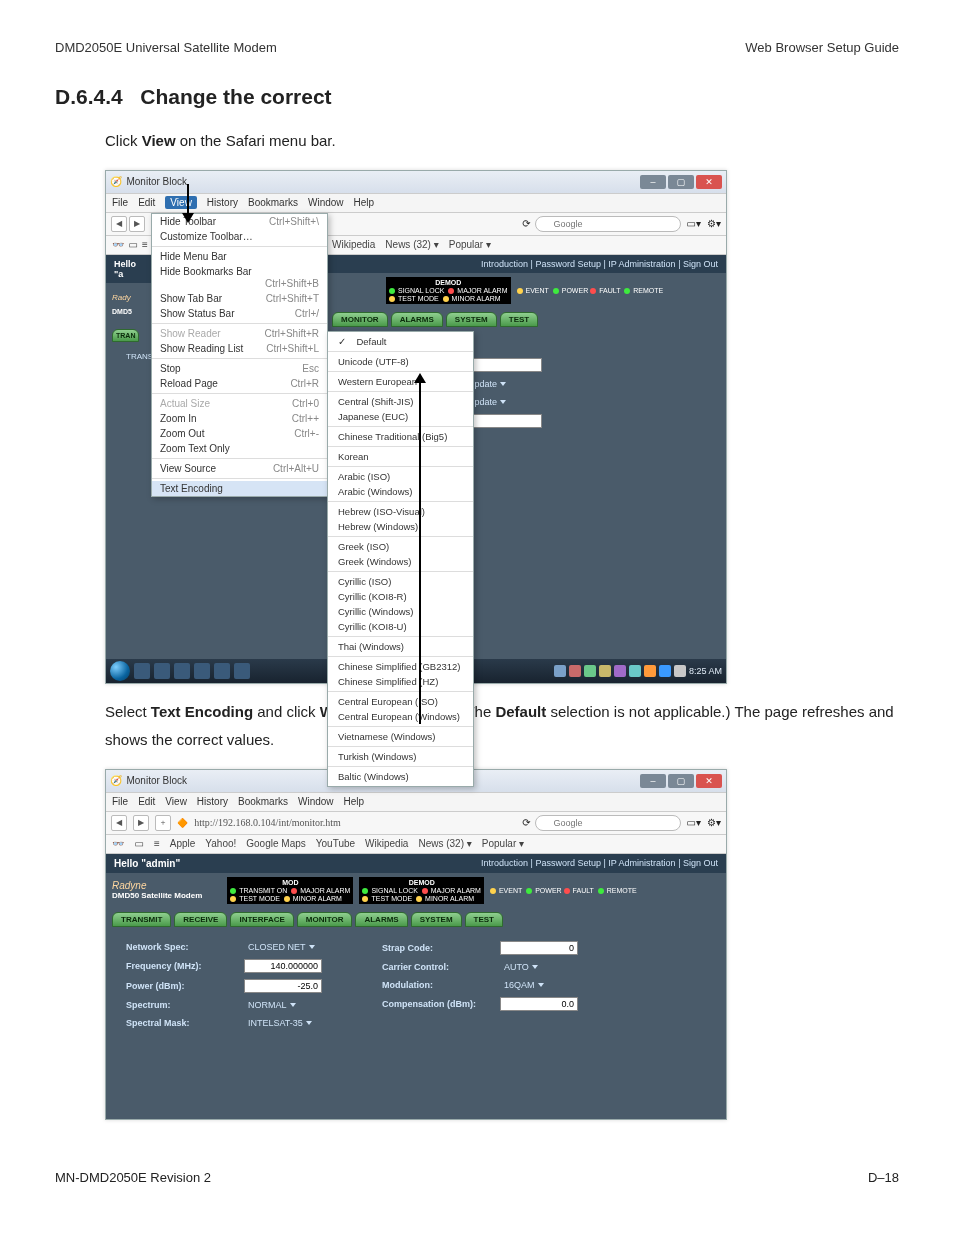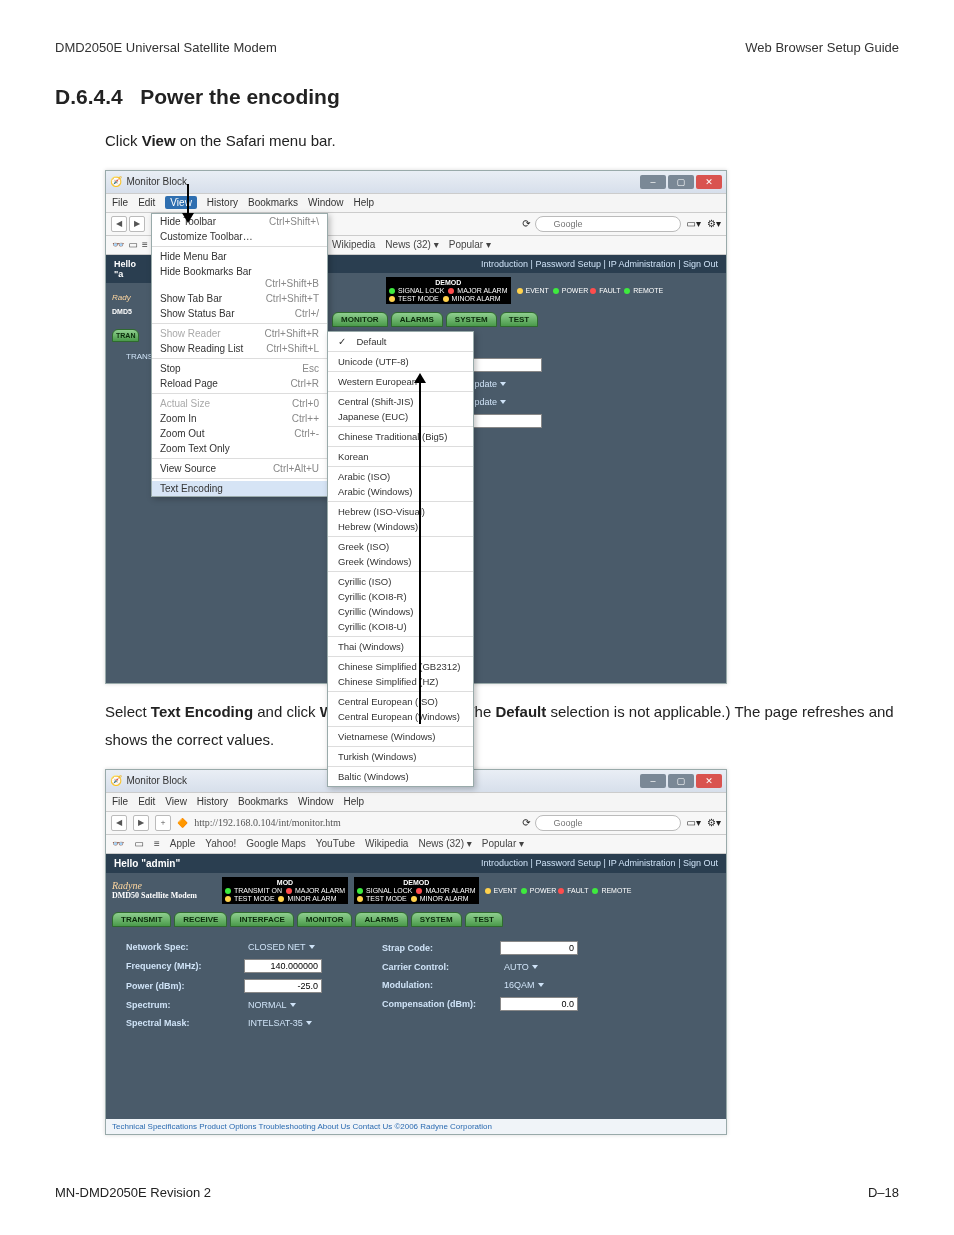--- a/index.html
+++ b/index.html
@@ -123,21 +123,21 @@
 </style>
 </head>
 <body>
 
 <div class="top-header">
   <span>DMD2050E Universal Satellite Modem</span>
   <span>Web Browser Setup Guide</span>
 </div>
 
 <h2 class="section-title">
-  <span>D.6.4.4</span>&nbsp;&nbsp;&nbsp;<span>Power the encoding</span>
+  <span>D.6.4.4</span>&nbsp;&nbsp;&nbsp;<span>Change the correct</span>
 </h2>
 
 <p class="body-text">
   <span>Click </span><b>View</b><span> on the Safari menu bar.</span>
 </p>
 
 <div class="shot" style="position:relative;">
   <div class="titlebar">
     <div class="left">
         <span>🧭</span>
@@ -370,20 +370,41 @@
            <i style="font-style:italic;color:#ffd7a0;font-size:8px;">Rady</i>
            <b style="font-size:7px;">DMD5</b>
         </div>
         <div class="tabs-row">
           <div class="tab-btn" style="font-size:7px;padding:2px 3px;">TRAN</div>
         </div>
         <div style="background:#4a5b6a;color:#cfe3f7;font-size:8px;padding:6px 20px;">TRANS</div>
      </div>
 
 
+     <div class="taskbar" style="position:absolute;left:0;right:0;bottom:0;">
+        <div class="orb"></div>
+        <div class="icon"></div>
+        <div class="icon"></div>
+        <div class="icon"></div>
+        <div class="icon"></div>
+        <div class="icon"></div>
+        <div class="icon"></div>
+        <div class="right">
+           <div class="sm c1"></div>
+          <div class="sm c2"></div>
+          <div class="sm c3"></div>
+          <div class="sm c4"></div>
+           <div class="sm c5"></div>
+          <div class="sm c6"></div>
+          <div class="sm c7"></div>
+          <div class="sm c8"></div>
+           <div class="sm c9"></div>
+           <span>8:25 AM</span>
+        </div>
+     </div>
   </div>
 </div>
 
 <p class="body-text">
   <span>Select </span><b>Text Encoding</b><span> and click </span><b>Western European</b><span>. (The </span><b>Default</b><span> selection is not applicable.) The page refreshes and shows the correct values.</span>
 </p>
 
 <div class="shot">
   <div class="titlebar">
     <div class="left">
@@ -430,21 +451,21 @@
       <span>News (32) ▾</span>
       <span>Popular ▾</span>
     </div>
 
   <div class="shot2-body">
      <div class="hellobar">
         <b>Hello "admin"</b>
         <a>Introduction | Password Setup | IP Administration | Sign Out</a>
      </div>
      <div class="status-strip">
-        <div style="display:flex;flex-direction:column;align-items:flex-start;margin-right:19px;font-family:Liberation Serif, serif;">
+        <div style="display:flex;flex-direction:column;align-items:flex-start;margin-right:19px;">
            <i style="font-style:italic;color:#ffd7a0;font-size:10px;">Radyne</i>
            <b style="font-size:8px;">DMD50 Satellite Modem</b>
         </div>
         <div class="status-box">
           <div class="col" style="font-size:7px;">
             <span style="text-align:center;font-weight:bold;">MOD</span>
             <span><i class="lamp g"></i><span>TRANSMIT ON</span>&nbsp;&nbsp;<i class="lamp r"></i><span>MAJOR ALARM</span></span>
             <span><i class="lamp y"></i><span>TEST MODE</span>&nbsp;&nbsp;<i class="lamp y"></i><span>MINOR ALARM</span></span>
         </div>
         </div>
@@ -522,20 +543,19 @@
               </span>
             </div>
             <div class="frow">
               <span class="lbl">Compensation (dBm):</span>
               <input value="0.0" style="">
             </div>
           </div>
         </div>
         <div style="height:70px;"></div>
      </div>
-     <div class="page-footer">Technical Specifications   Product Options   Troubleshooting   About Us   Contact Us   ©2006 Radyne Corporation</div>
   </div>
 </div>
 
 <div class="footer">
   <span>MN-DMD2050E    Revision 2</span>
   <span>D–18</span>
 </div>
 
 </body></html>

